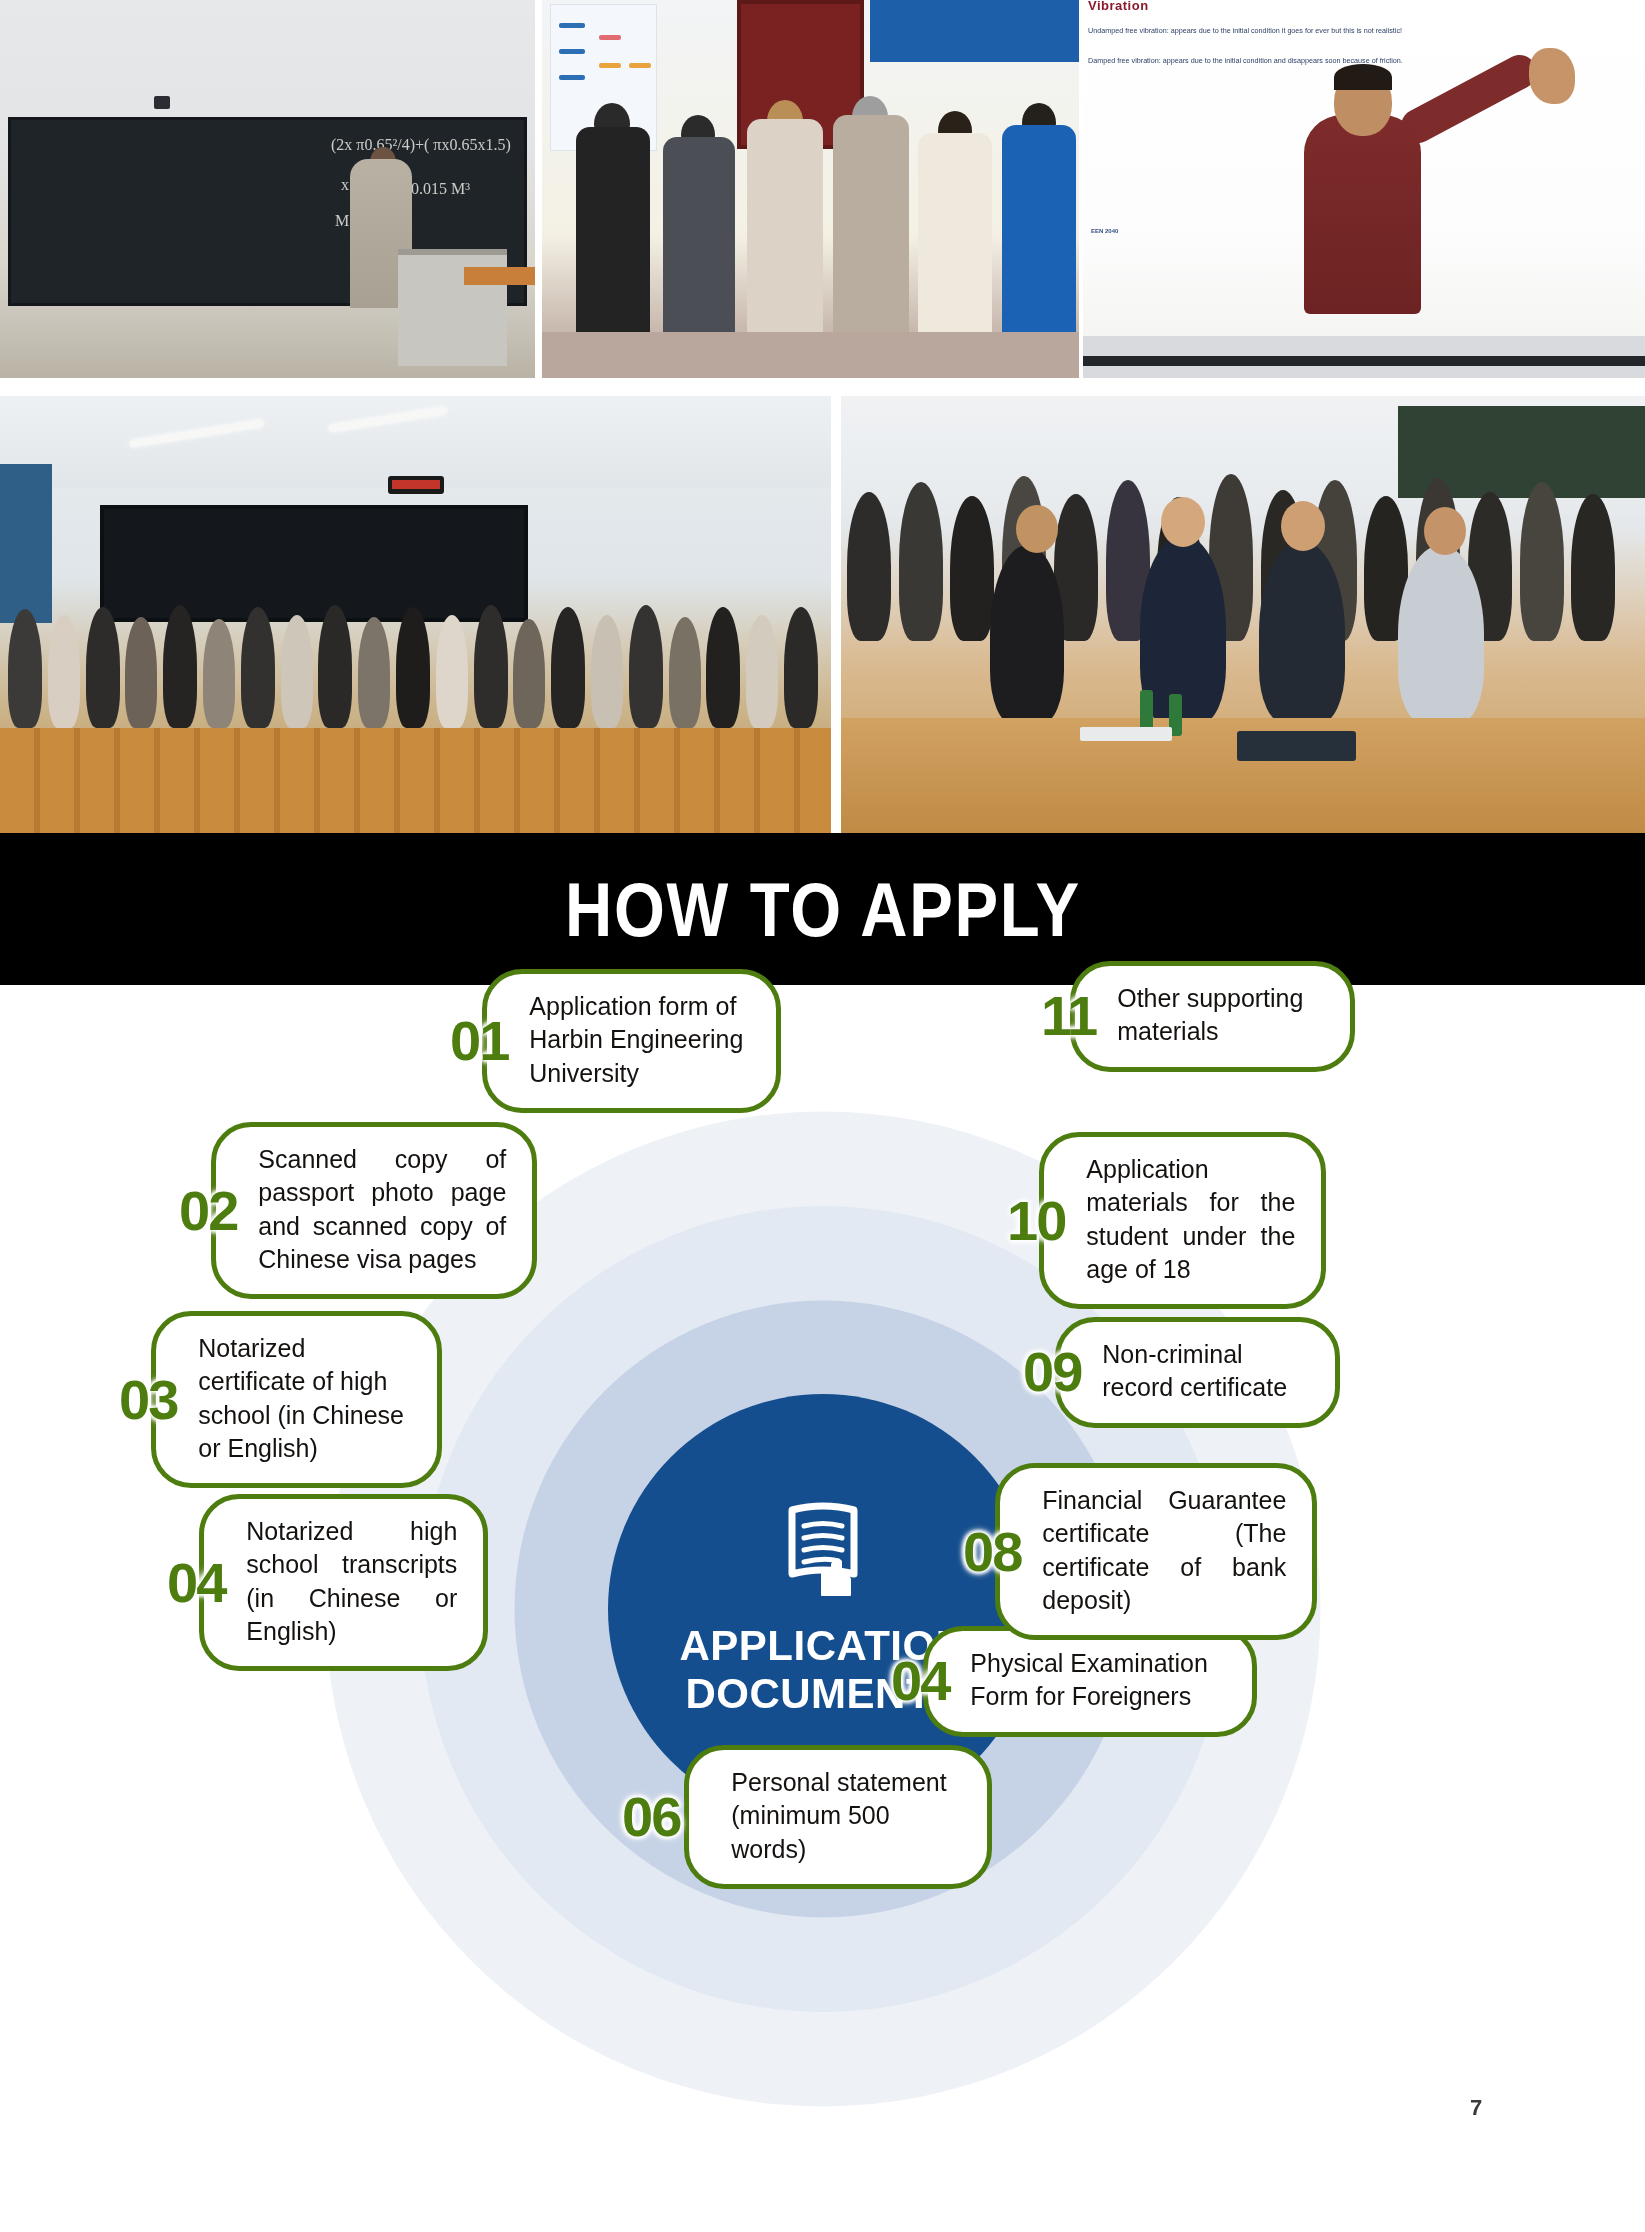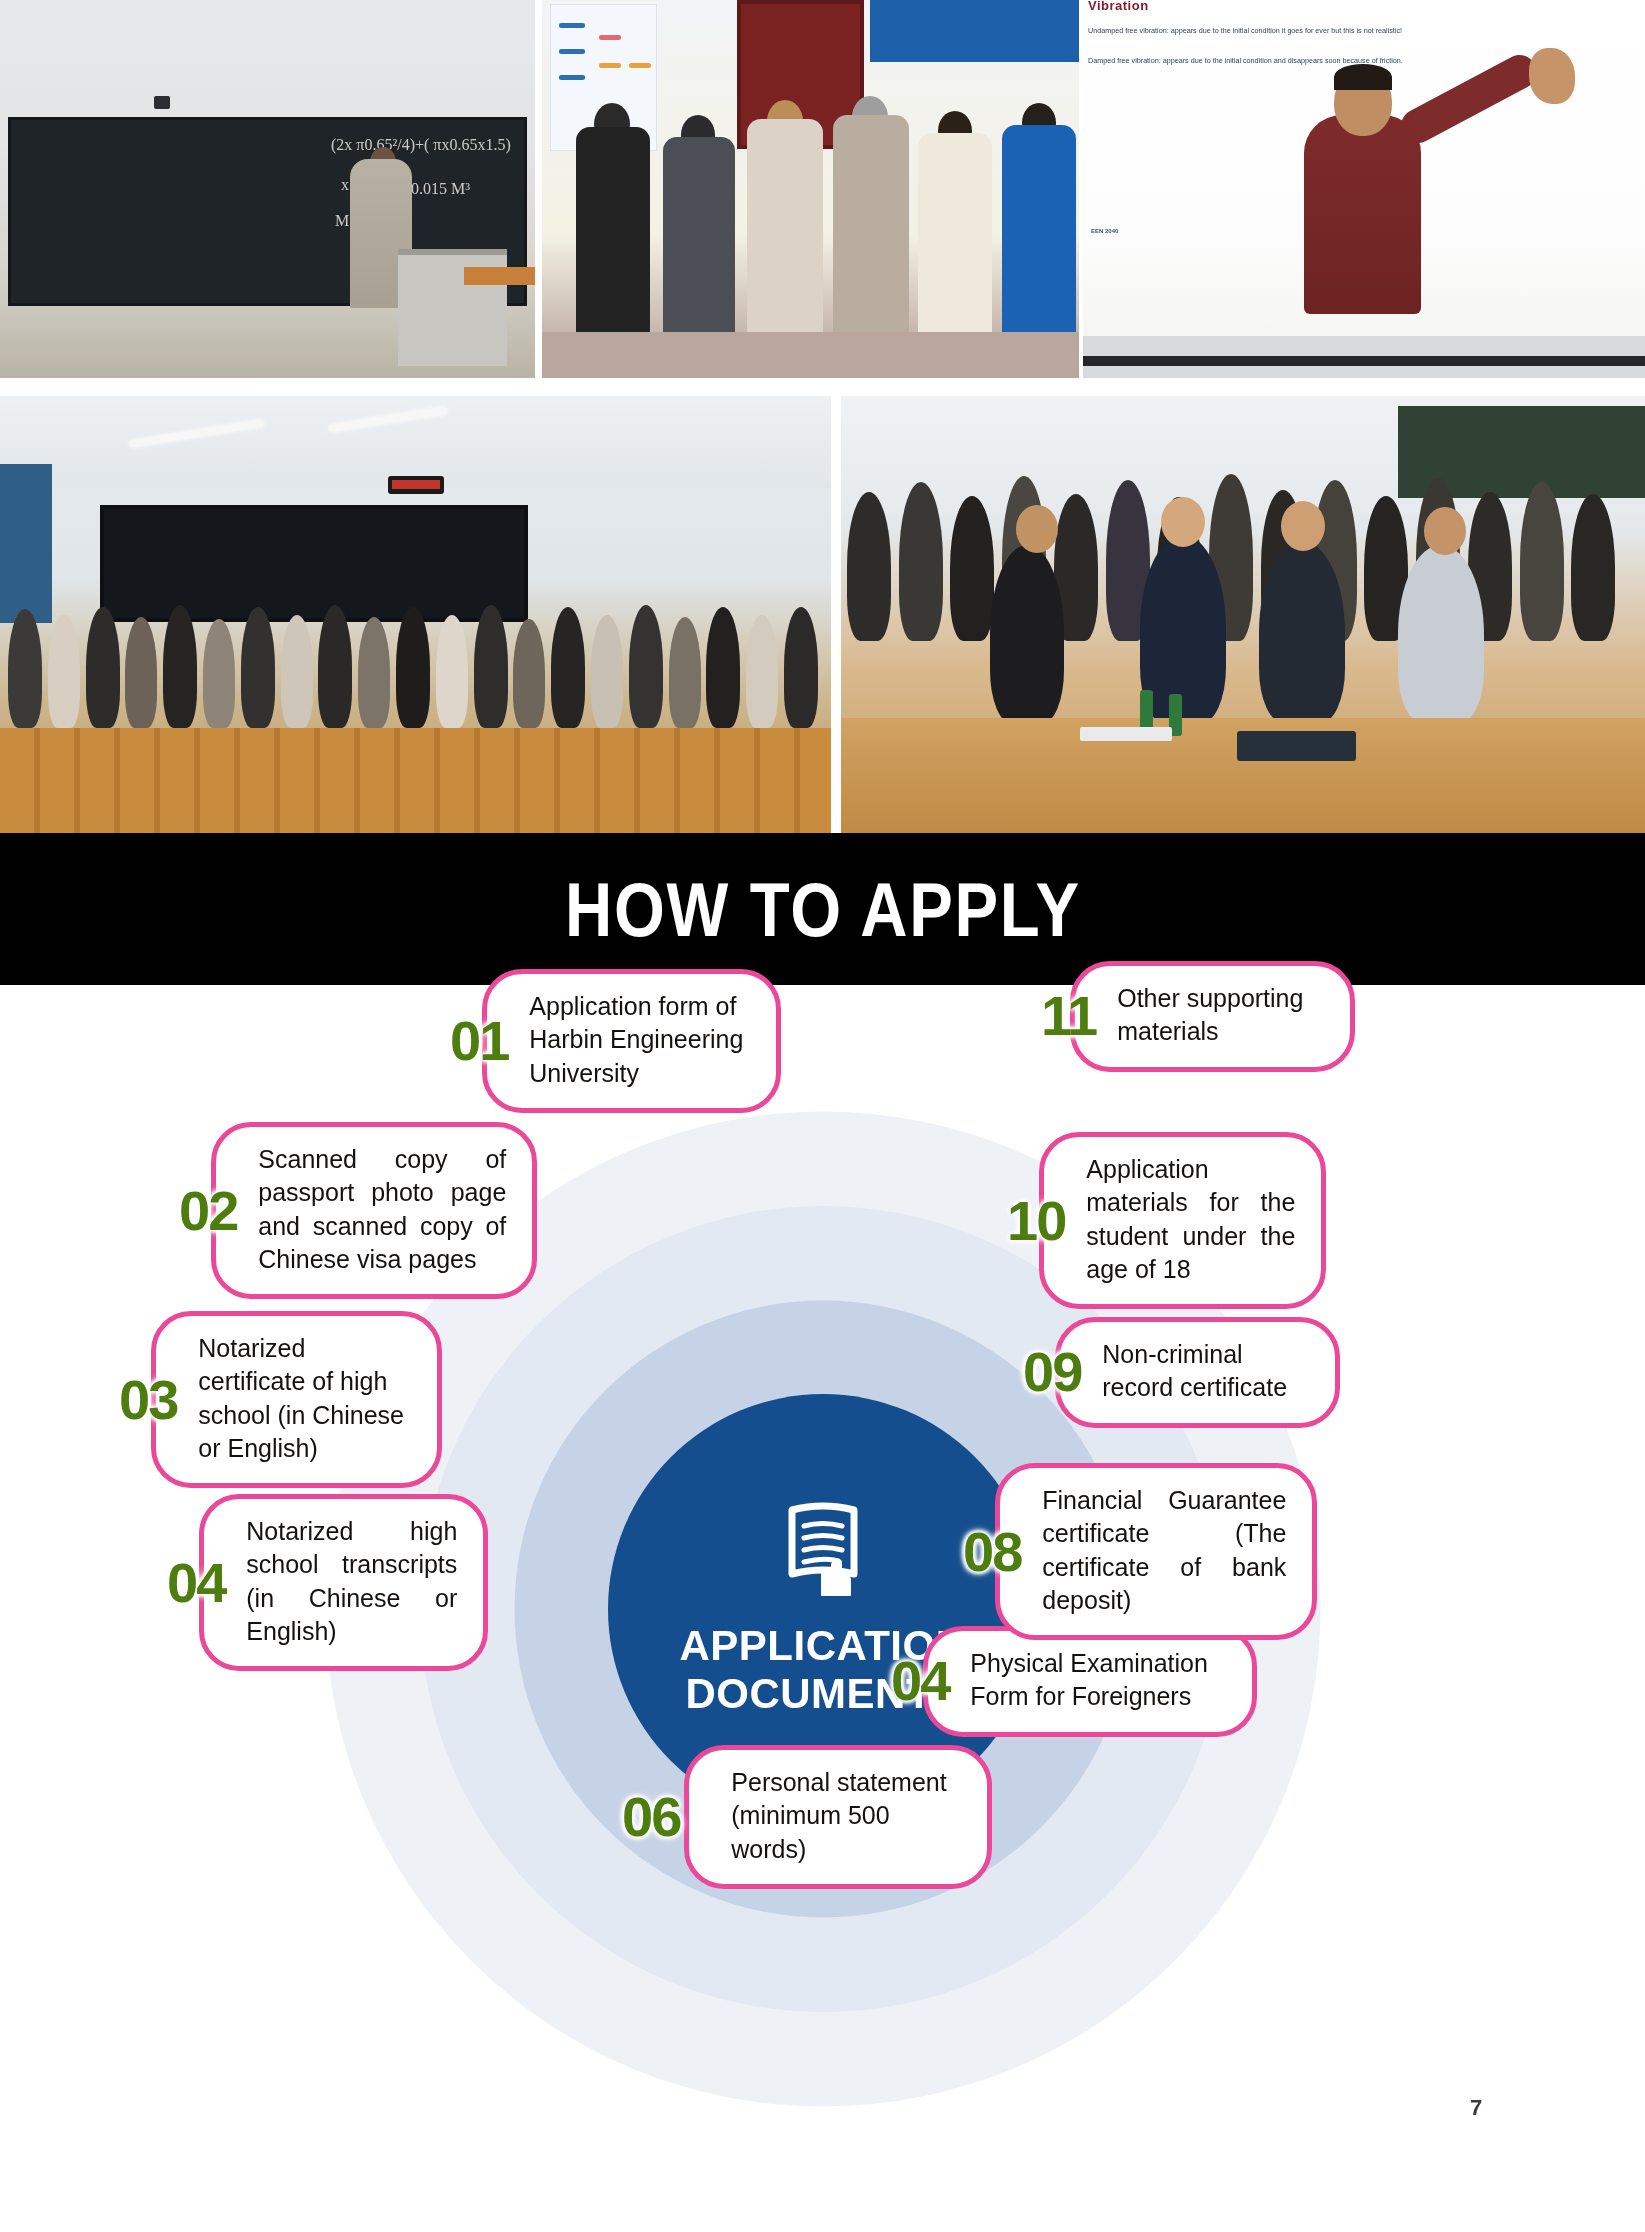--- a/index.html
+++ b/index.html
@@ -134,21 +134,21 @@
     font-size: 56px; font-weight: bold; color: #4d7c0f;
     font-family: "Liberation Sans", sans-serif;
     letter-spacing: -2px;
     text-shadow: 0 0 5px #fff, 0 0 5px #fff, 0 0 7px #fff, 0 0 9px #fff, 2px 0 4px #fff, -2px 0 4px #fff;
     line-height: 1;
     flex: 0 0 auto;
   }
   .item .pill {
     position: relative; z-index: 2;
     background: #ffffff;
-    border: 5px solid #ec4899;
+    border: 5px solid #4d7c0f;
     border-radius: 40px;
     padding: 16px 26px 18px 26px;
     font-size: 25px;
     line-height: 1.33;
     color: #14110f;
     font-family: "Liberation Sans", sans-serif;
     box-sizing: border-box;
   }
   
   .item.left-num .num { margin-right: -26px; }

